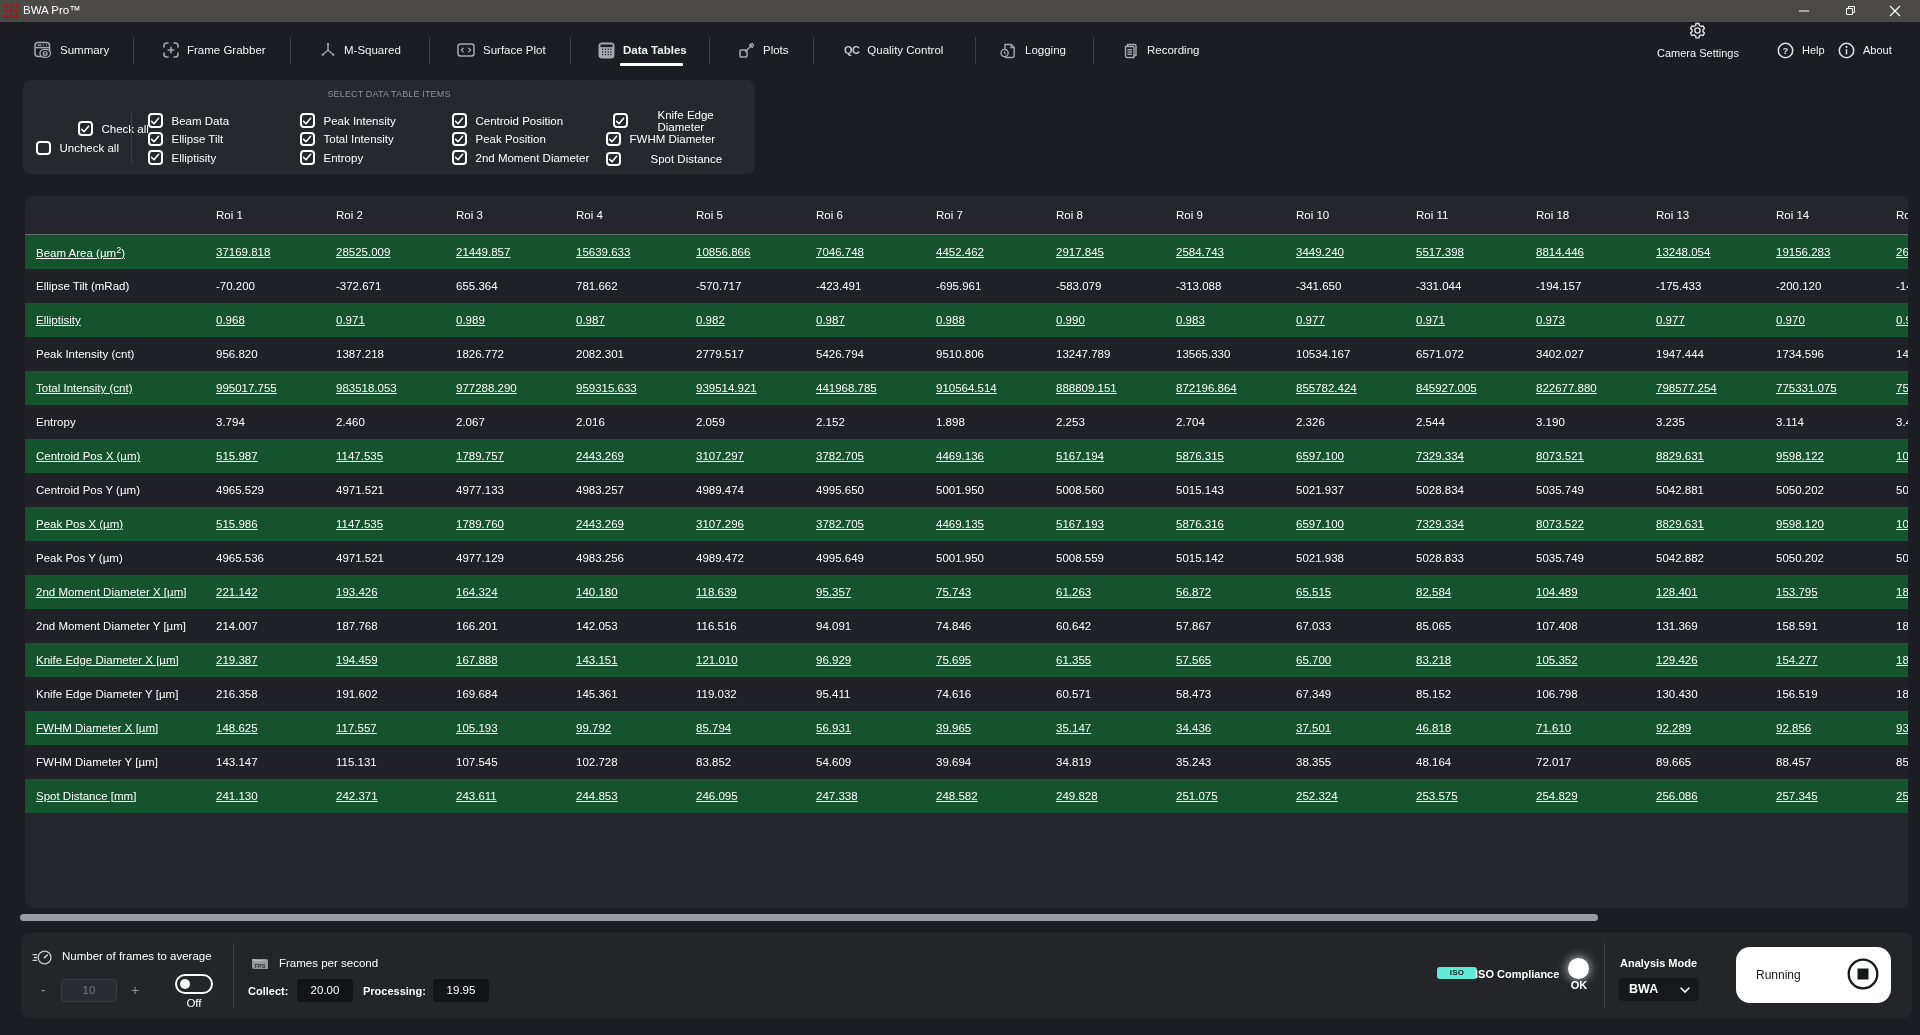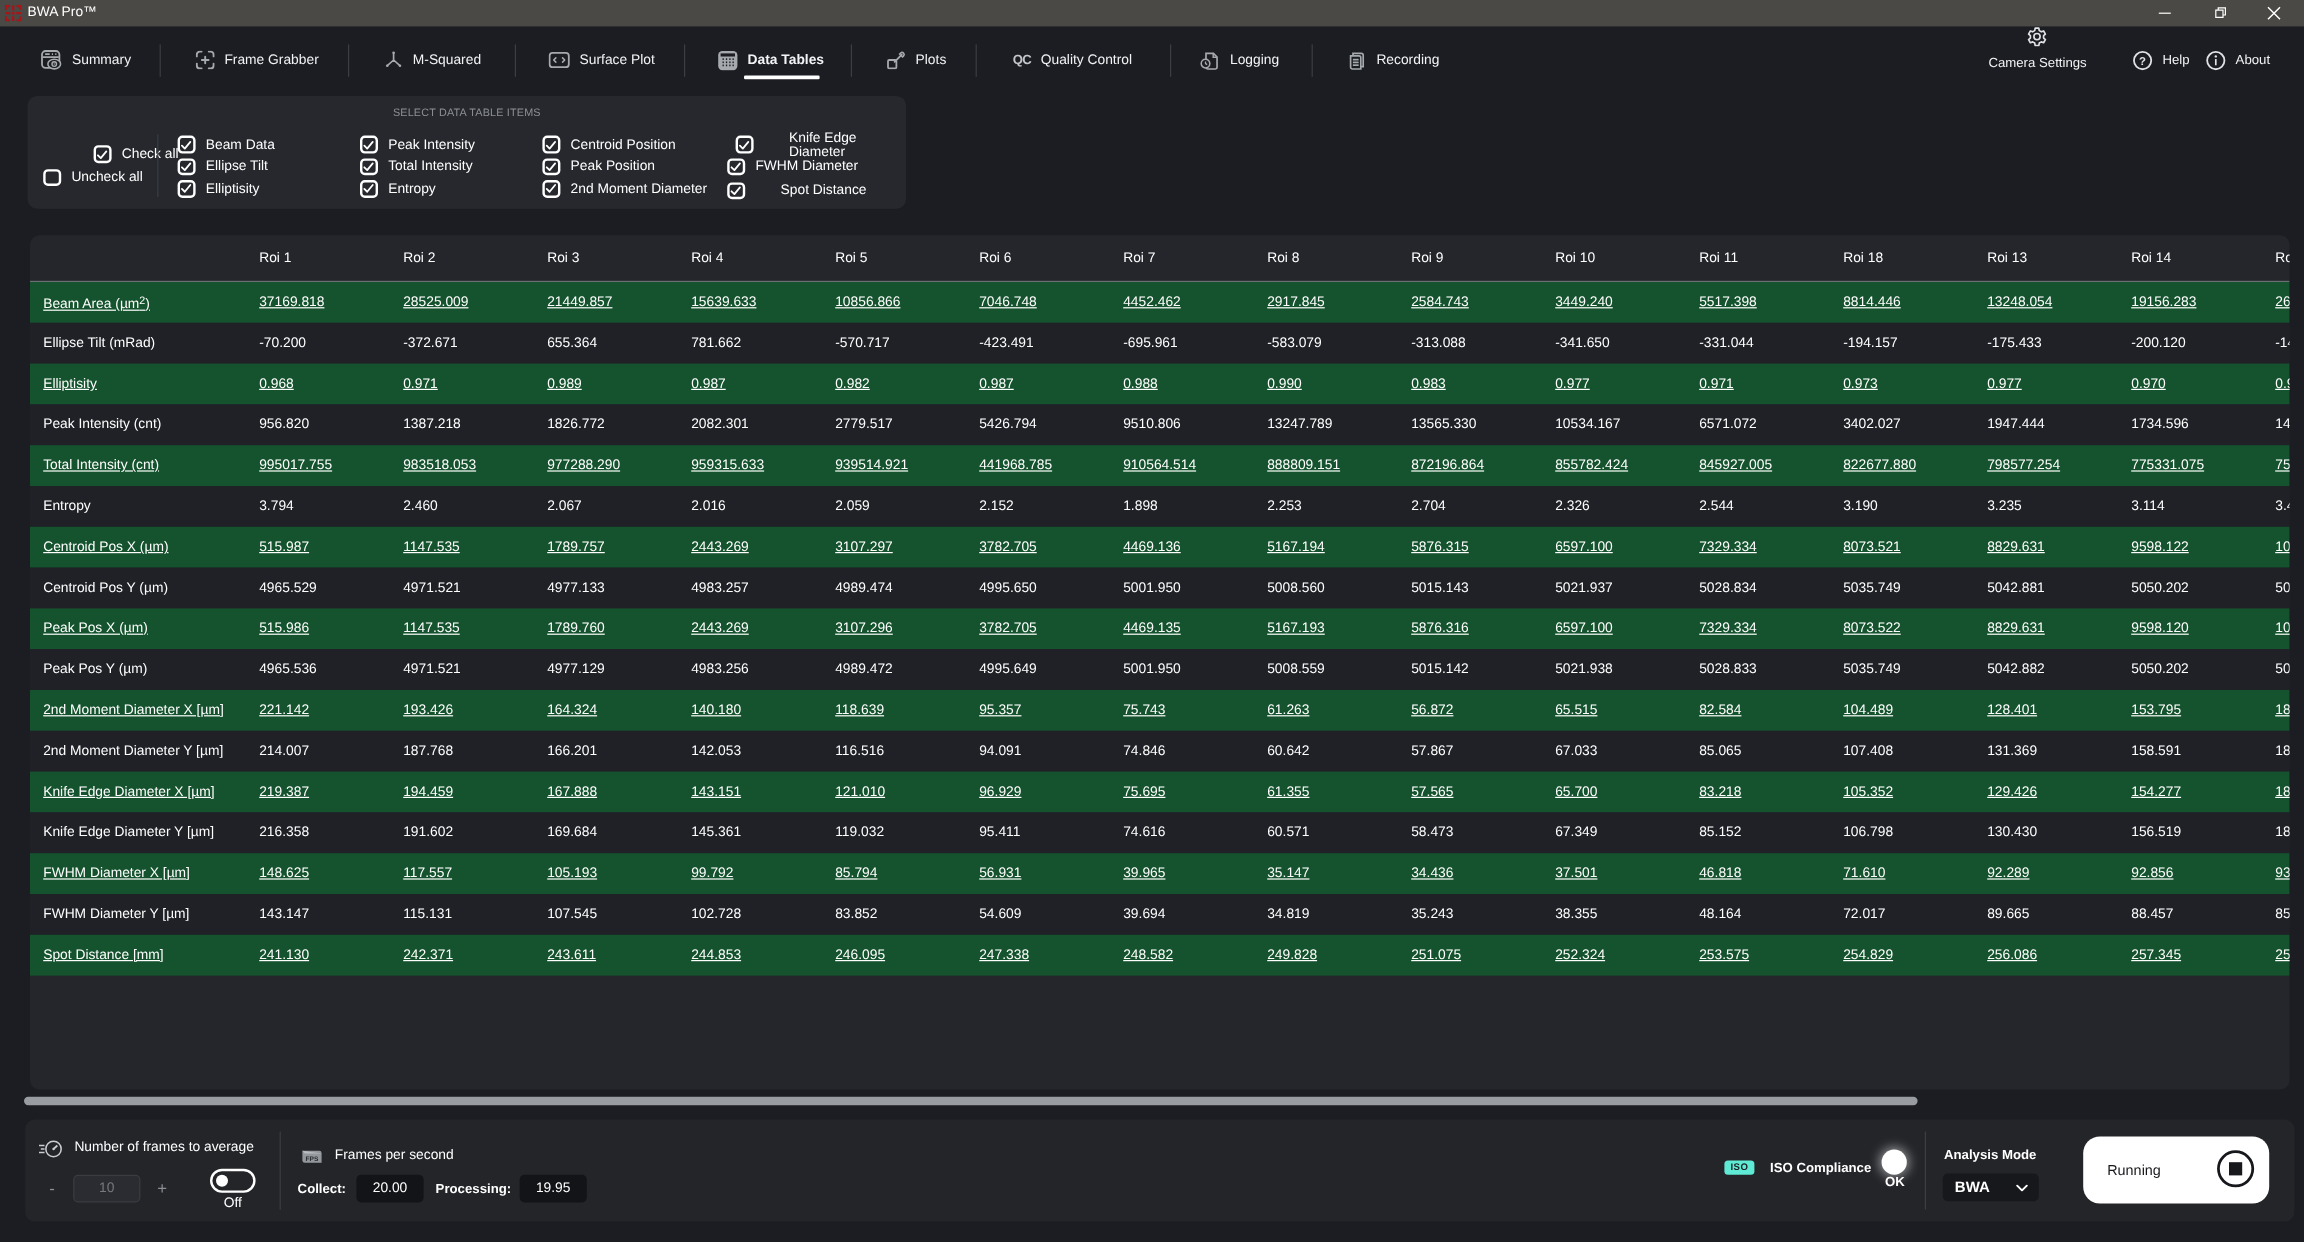--- a/index.html
+++ b/index.html
@@ -51,21 +51,21 @@
 .btxt { position:absolute; font-size:11.5px; color:#fff; }
 .bbold { font-weight:bold; font-size:11px; }
 .bdiv { position:absolute; width:1px; background:#3b3e44; top:10px; height:65px; }
 .numbox { position:absolute; left:40px; top:46px; width:56px; height:23px; background:#2a2c31; border:1px solid #3a3c41;
   border-radius:4px; color:#75787d; font-size:11.5px; text-align:center; line-height:21px; }
 .pm { position:absolute; color:#8b8e93; font-size:14px; top:49px; }
 .toggle { position:absolute; left:175px; top:41px; width:38px; height:20px; border:2px solid #fff; border-radius:10px; }
 .knob { position:absolute; left:3px; top:3px; width:10px; height:10px; border-radius:50%; background:#fff; }
 .valbox { position:absolute; top:46px; height:23px; background:#131418; border-radius:4px; color:#fff;
   font-size:11.5px; text-align:center; line-height:23px; }
-.isobadge { position:absolute; left:1416px; top:34px; width:25px; height:12px; background:#5eead4; border-radius:3px;
+.isobadge { position:absolute; left:1416px; top:34px; width:40px; height:12px; background:#5eead4; border-radius:3px;
   color:#202227; font-size:8px; font-weight:bold; text-align:center; line-height:12px; letter-spacing:0.3px; }
 .led { position:absolute; left:1547px; top:25px; width:21px; height:21px; border-radius:50%; background:#fff;
   box-shadow:0 0 9px 2px rgba(255,255,255,0.5); }
 .dropdown { position:absolute; left:1598px; top:45px; width:80px; height:23px; background:#17181c; border-radius:4px; }
 .runbtn { position:absolute; left:1715px; top:14px; width:155px; height:56px; background:#fff; border-radius:14px; }
 </style>
 </head>
 <body>
 
 <div class="titlebar">

